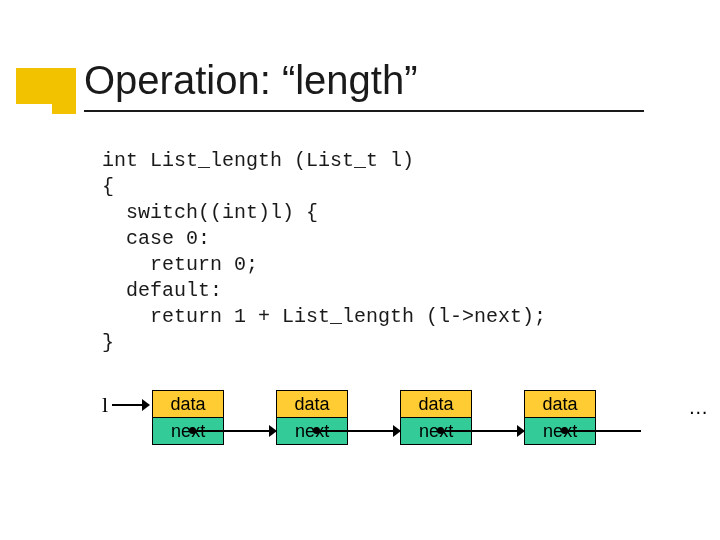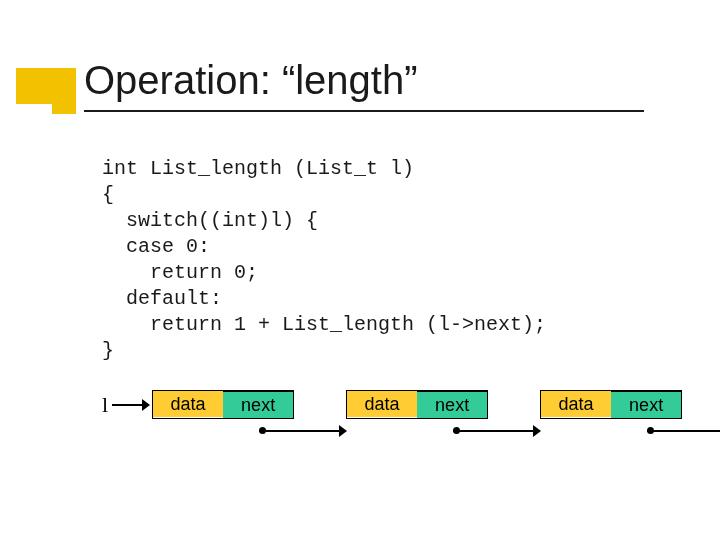--- a/index.html
+++ b/index.html
@@ -2,27 +2,27 @@
 <html><head>
 <meta charset="utf-8">
 <style>
   html,body{margin:0;padding:0;width:720px;height:540px;background:#fff;font-family:Arial,Helvetica,sans-serif;}
   .slide{position:relative;width:720px;height:540px;padding-left:35px;}
   .accent{position:absolute;background:#f2c100;}
   .accent.a1{left:16px;top:68px;width:60px;height:36px;}
   .accent.a2{left:52px;top:104px;width:24px;height:10px;}
   .title{position:absolute;left:84px;top:58px;font-size:40px;color:#1a1a1a;letter-spacing:0;}
   .underline{position:absolute;left:84px;top:110px;width:560px;height:2px;background:#1a1a1a;}
-  .code{position:absolute;left:102px;top:156px;font-family:"Courier New",monospace;font-size:20px;line-height:26px;color:#1a1a1a;white-space:pre;}
+  .code{position:absolute;left:102px;top:148px;font-family:"Courier New",monospace;font-size:20px;line-height:26px;color:#1a1a1a;white-space:pre;}
   .list{position:absolute;left:102px;top:390px;display:flex;align-items:flex-start;}
   .lvar{font-family:"Times New Roman",serif;font-size:22px;margin-right:4px;margin-top:2px;}
   .arrow{position:relative;width:40px;height:30px;}
   .arrow .shaft{position:absolute;top:14px;left:0;height:2px;background:#000;}
   .arrow .head{position:absolute;top:9px;width:0;height:0;border-left:8px solid #000;border-top:6px solid transparent;border-bottom:6px solid transparent;}
-  .node{display:flex;flex-direction:row;border:1.5px solid #000;}
+  .node{display:flex;flex-direction:column;border:1.5px solid #000;}
   .cell{width:70px;height:26px;line-height:26px;text-align:center;font-size:18px;}
   .cell.data{background:#ffcc33;}
   .cell.next{background:#33cc99;border-top:1.5px solid #000;}
   .gap{width:52px;position:relative;height:56px;}
   .gap .shaft{position:absolute;top:40px;left:-35px;width:80px;height:2px;background:#000;}
   .gap .head{position:absolute;top:35px;left:45px;width:0;height:0;border-left:8px solid #000;border-top:6px solid transparent;border-bottom:6px solid transparent;}
   .gap .dot{position:absolute;top:37px;left:-35px;width:7px;height:7px;background:#000;border-radius:50%;}
   .ell{font-size:20px;margin-left:40px;margin-top:6px;}
 </style>
 </head>

